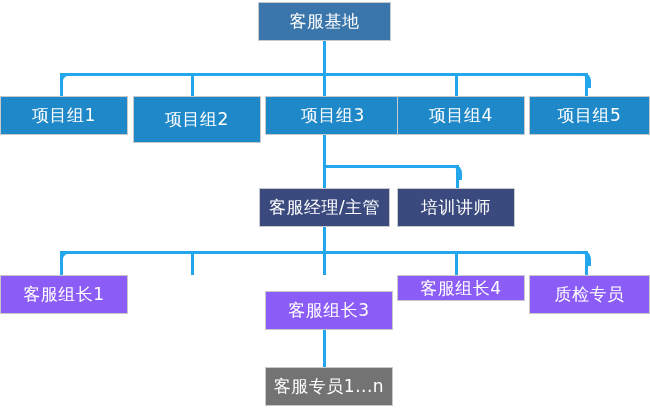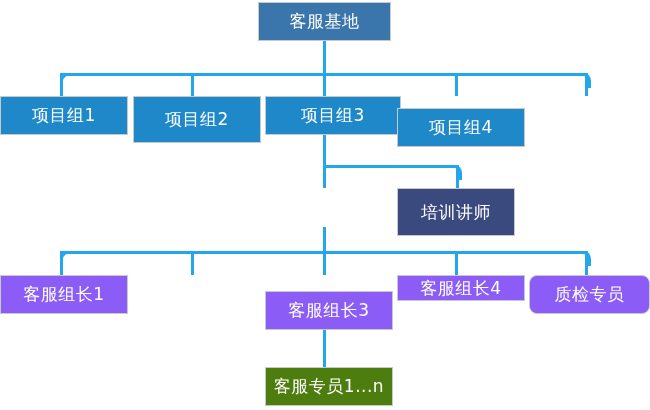--- a/index.html
+++ b/index.html
@@ -29,21 +29,21 @@
     border: 1px solid #c9c9c9;
     text-align: center;
     white-space: nowrap;
     line-height: 1;
     z-index: 3;
   }
   .node-root     { background: #3a76ab; }
   .node-blue     { background: #1f88c9; }
   .node-navy     { background: #3b4a7e; }
   .node-purple   { background: #8b5cf6; }
-  .node-orange   { background: #4d7c0f; text-align: right; }
+  .node-orange   { background: #737373; text-align: right; }
 
   
   .vline {
     position: absolute;
     width: 3px;
     background: #23a6ec;
     z-index: 1;
   }
   .hline {
     position: absolute;
@@ -81,43 +81,45 @@
 
   <div class="vline" style="left:60px;  top:73px; height:23px;"></div>
   <div class="vline" style="left:191px; top:73px; height:23px;"></div>
   <div class="vline" style="left:323px; top:73px; height:23px;"></div>
   <div class="vline" style="left:455px; top:73px; height:23px;"></div>
   <div class="vline" style="left:585px; top:73px; height:23px;"></div>
 
   <div class="node node-blue" style="left:0px; top:96px; width:128px; height:39px;">项目组1</div>
   <div class="node node-blue" style="left:133px; top:96px; width:128px; height:47px;">项目组2</div>
   <div class="node node-blue" style="left:265px; top:96px; width:136px; height:39px;">项目组3</div>
-  <div class="node node-blue" style="left:397px; top:96px; width:128px; height:39px;margin-top:12px;">项目组4</div>
+  <div class="node node-blue" style="left:397px; top:96px; width:128px; height:39px;">项目组4</div>
+  <div class="node node-blue" style="left:529px; top:96px; width:121px; height:39px;">项目组5</div>
 
   <div class="vline" style="left:323px; top:135px; height:53px;"></div>
 
   <div class="hline" style="left:323px; top:165px; width:134px;"></div>
   <div class="corner corner-tr" style="left:447px; top:165px; width:12px; height:12px;"></div>
   <div class="vline" style="left:456px; top:165px; height:23px;"></div>
 
-  <div class="node node-navy" style="left:397px; top:188px; width:118px; height:48px;">培训讲师</div>
+  <div class="node node-navy" style="left:259px; top:188px; width:131px; height:39px;">客服经理/主管</div>
+  <div class="node node-navy" style="left:397px; top:188px; width:118px; height:39px;">培训讲师</div>
 
   <div class="vline" style="left:323px; top:227px; height:26px;"></div>
   <div class="hline" style="left:62px; top:251px; width:526px;"></div>
   <div class="corner corner-tl" style="left:60px; top:251px; width:12px; height:12px;"></div>
   <div class="corner corner-tr" style="left:576px; top:251px; width:12px; height:12px;"></div>
 
   <div class="vline" style="left:60px;  top:251px; height:24px;"></div>
   <div class="vline" style="left:191px; top:251px; height:24px;"></div>
   <div class="vline" style="left:323px; top:251px; height:24px;"></div>
   <div class="vline" style="left:455px; top:251px; height:24px;"></div>
   <div class="vline" style="left:585px; top:251px; height:24px;"></div>
 
   <div class="node node-purple" style="left:0px; top:275px; width:128px; height:39px;">客服组长1</div>
   <div class="node node-purple" style="left:265px; top:291px; width:128px; height:39px;">客服组长3</div>
   <div class="node node-purple" style="left:397px; top:275px; width:128px; height:26px;">客服组长4</div>
-  <div class="node node-purple" style="left:529px; top:275px; width:121px; height:39px;border-radius:8px;">质检专员</div>
+  <div class="node node-purple" style="left:529px; top:275px; width:121px; height:39px;">质检专员</div>
 
   <div class="vline" style="left:323px; top:314px; height:53px;"></div>
 
   <div class="node node-orange" style="left:265px; top:367px; width:128px; height:39px;">客服专员1...n</div>
 
 </div>
 
 </body></html>

